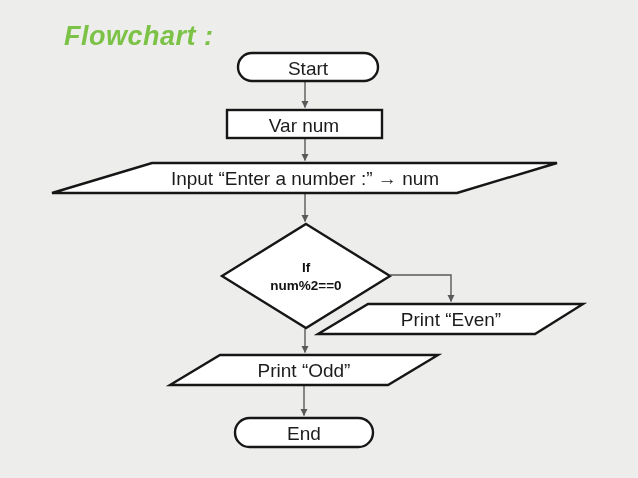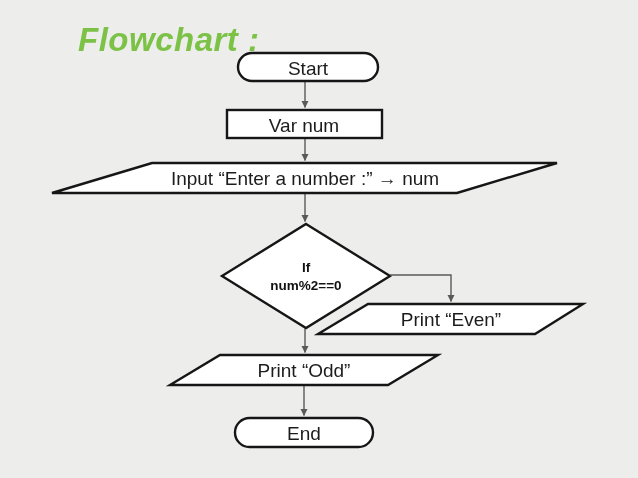--- a/index.html
+++ b/index.html
@@ -8,27 +8,26 @@
     position: relative;
     width: 638px;
     height: 478px;
     background: #ededec;
     overflow: hidden;
   }
   .slide-title {
     position: absolute;
     left: 64px;
     top: 22px;
-    font-size: 33px;
+    font-size: 27px;
     line-height: 1.1;
     font-style: italic;
     font-weight: 600;
     color: #7cc247;
     letter-spacing: 0.5px;
-    margin-left: 14px;
   }
   svg.flowchart-canvas {
     position: absolute;
     left: 0; top: 0;
     width: 638px; height: 478px;
   }
   .shape  { stroke: #161616; stroke-width: 2.4; }
   .conn   { stroke: #595959; stroke-width: 1.4; fill: none; }
   .node-label {
     fill: #1c1c1c;

